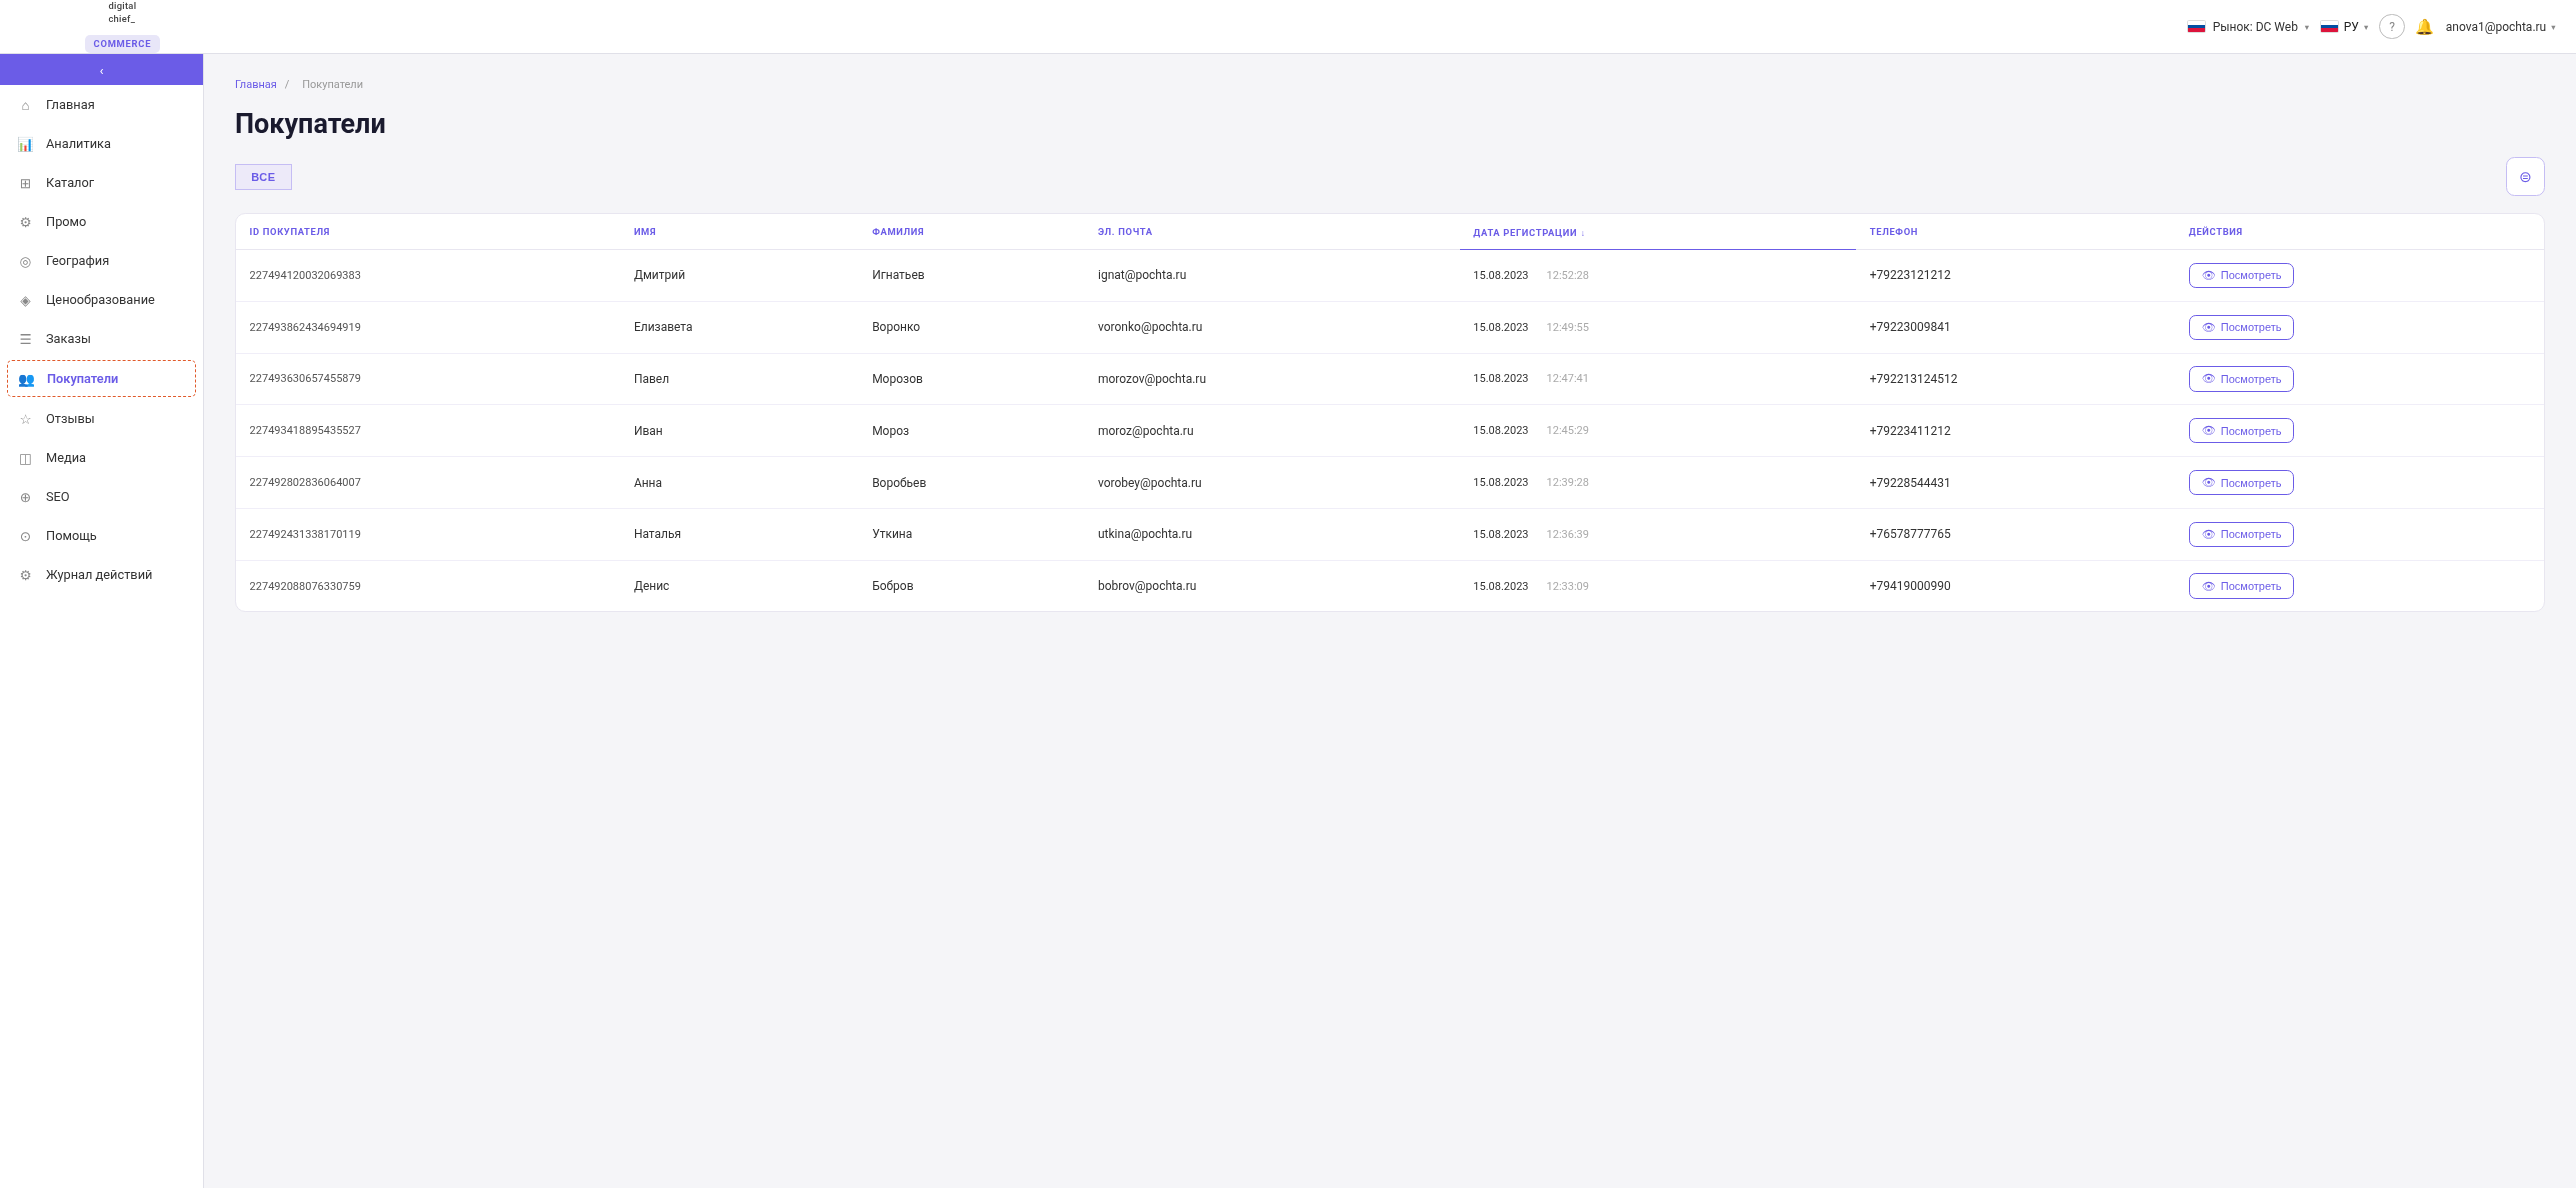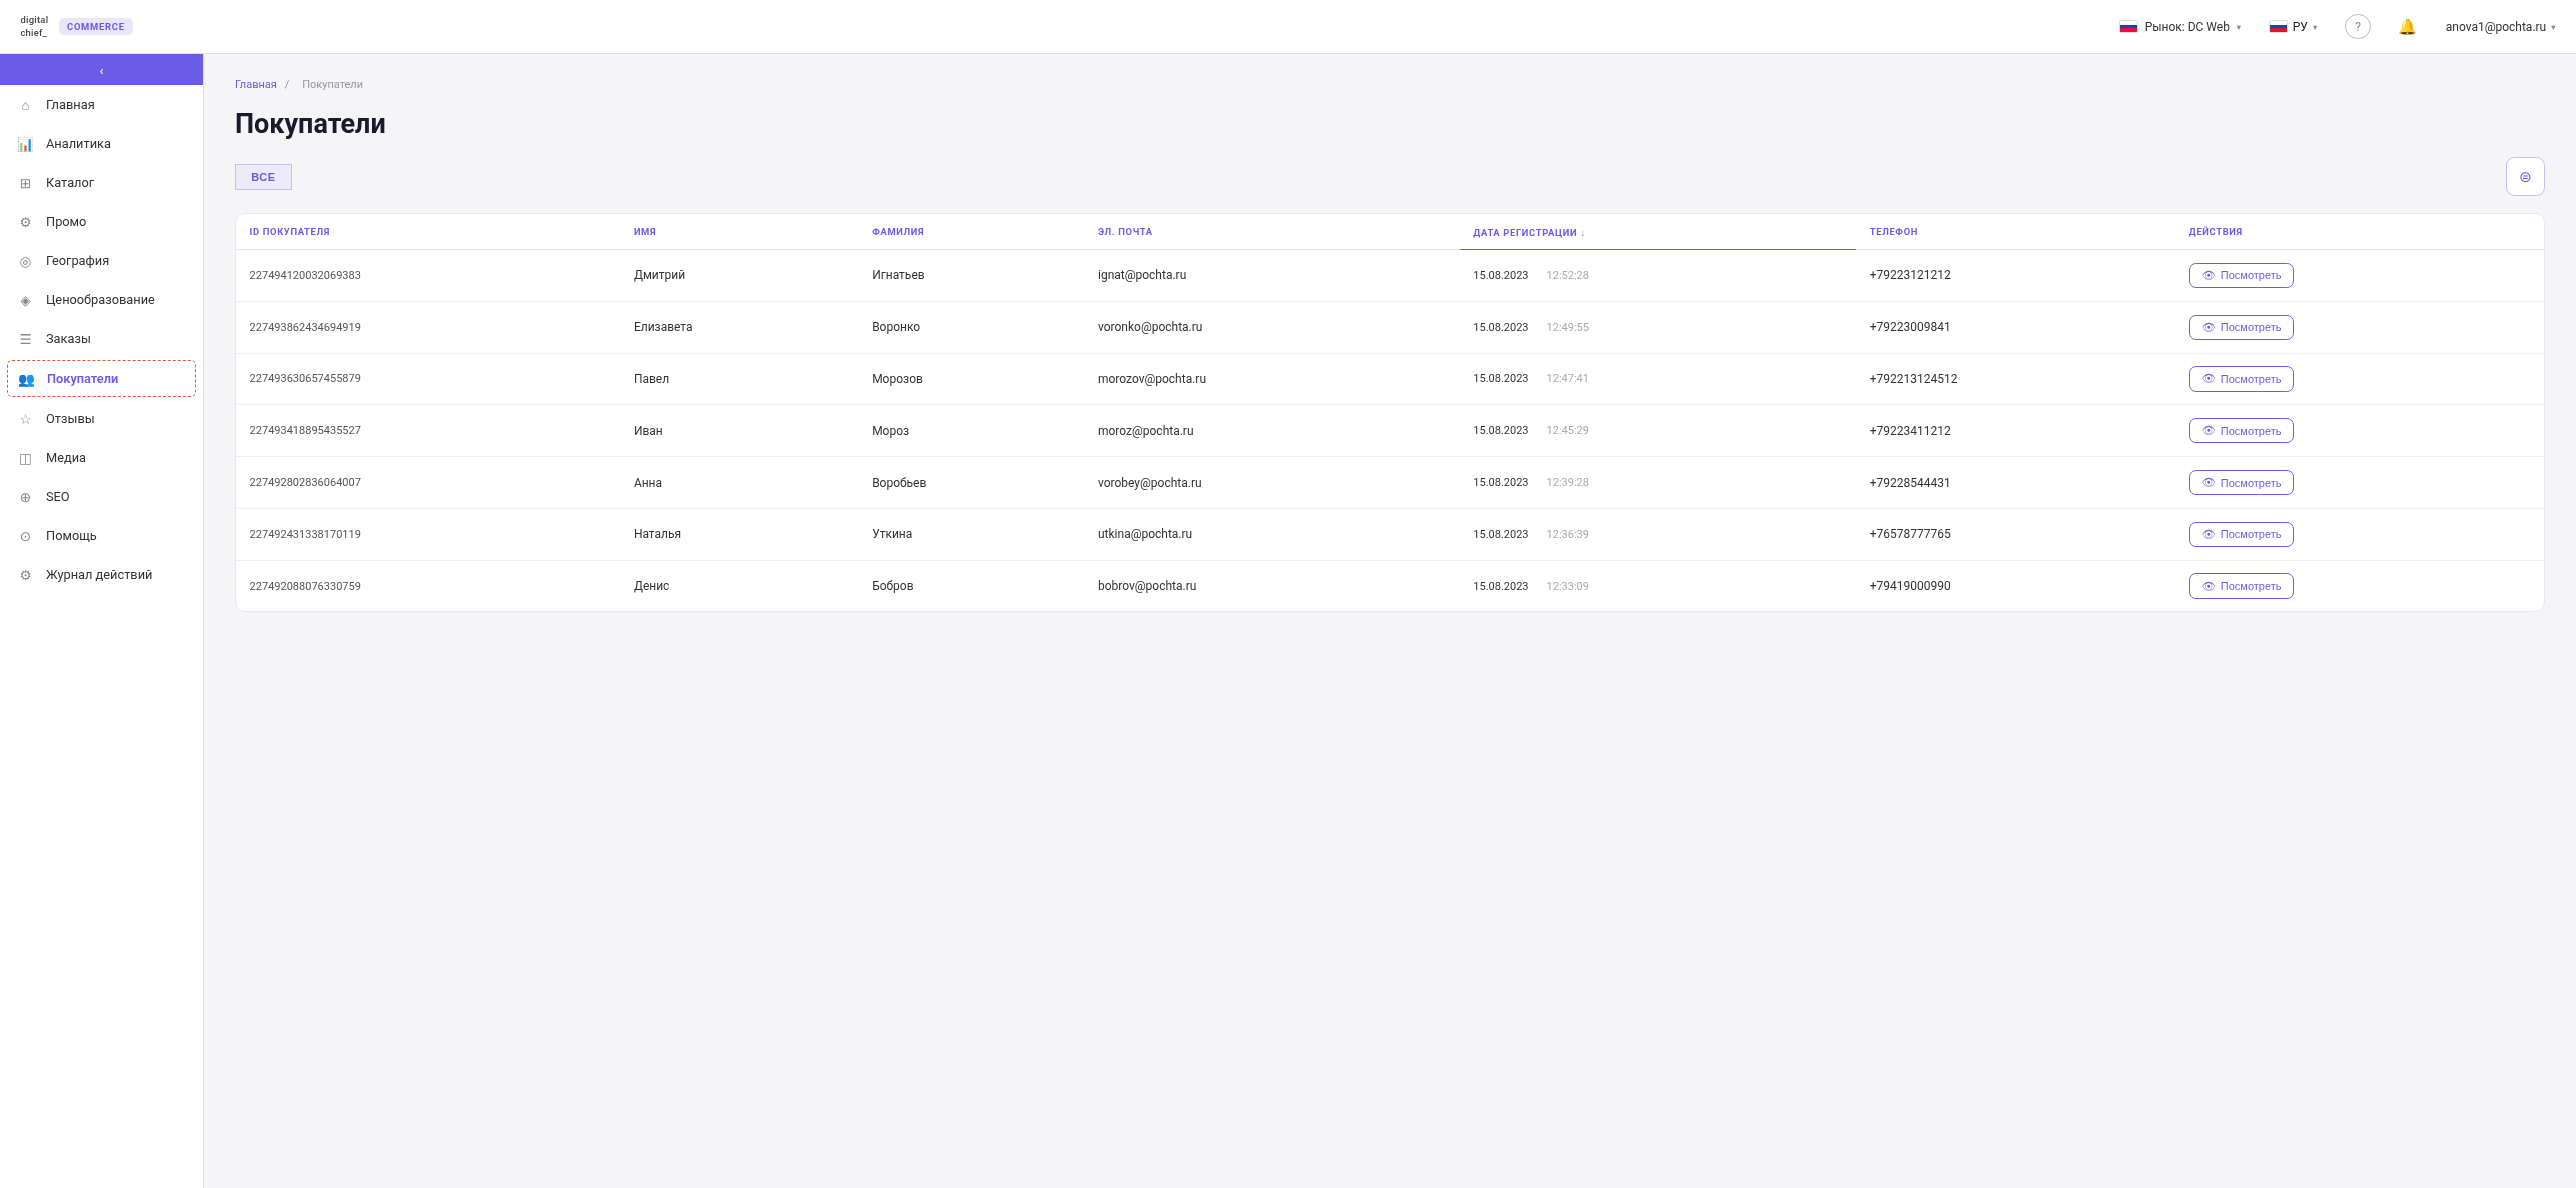--- a/index.html
+++ b/index.html
@@ -20,20 +20,21 @@
       padding: 0 20.4px;
       position: fixed;
       top: 0; left: 0; right: 0;
       z-index: 100;
     }
     .logo-area {
       display: flex;
       align-items: center;
       gap: 10.2px;
       min-width: 204px;
+      flex-direction: column;
     }
     .logo-text {
       font-size: 9.4px;
       line-height: 1.3;
       color: #444;
       font-weight: 500;
       letter-spacing: 0.03em;
     }
     .logo-text span { display: block; }
     .commerce-badge {
@@ -41,21 +42,21 @@
       color: #6b5ce7;
       font-size: 9.4px;
       font-weight: 700;
       padding: 3.4px 8.5px;
       border-radius: 5.1px;
       letter-spacing: 0.08em;
     }
     .topbar-right {
       display: flex;
       align-items: center;
-      gap: 28px;
+      gap: 11px;
       margin-left: auto;
     }
     .market-select {
       display: flex;
       align-items: center;
       gap: 6.8px;
       cursor: pointer;
       font-size: 12px;
       color: #333;
     }

